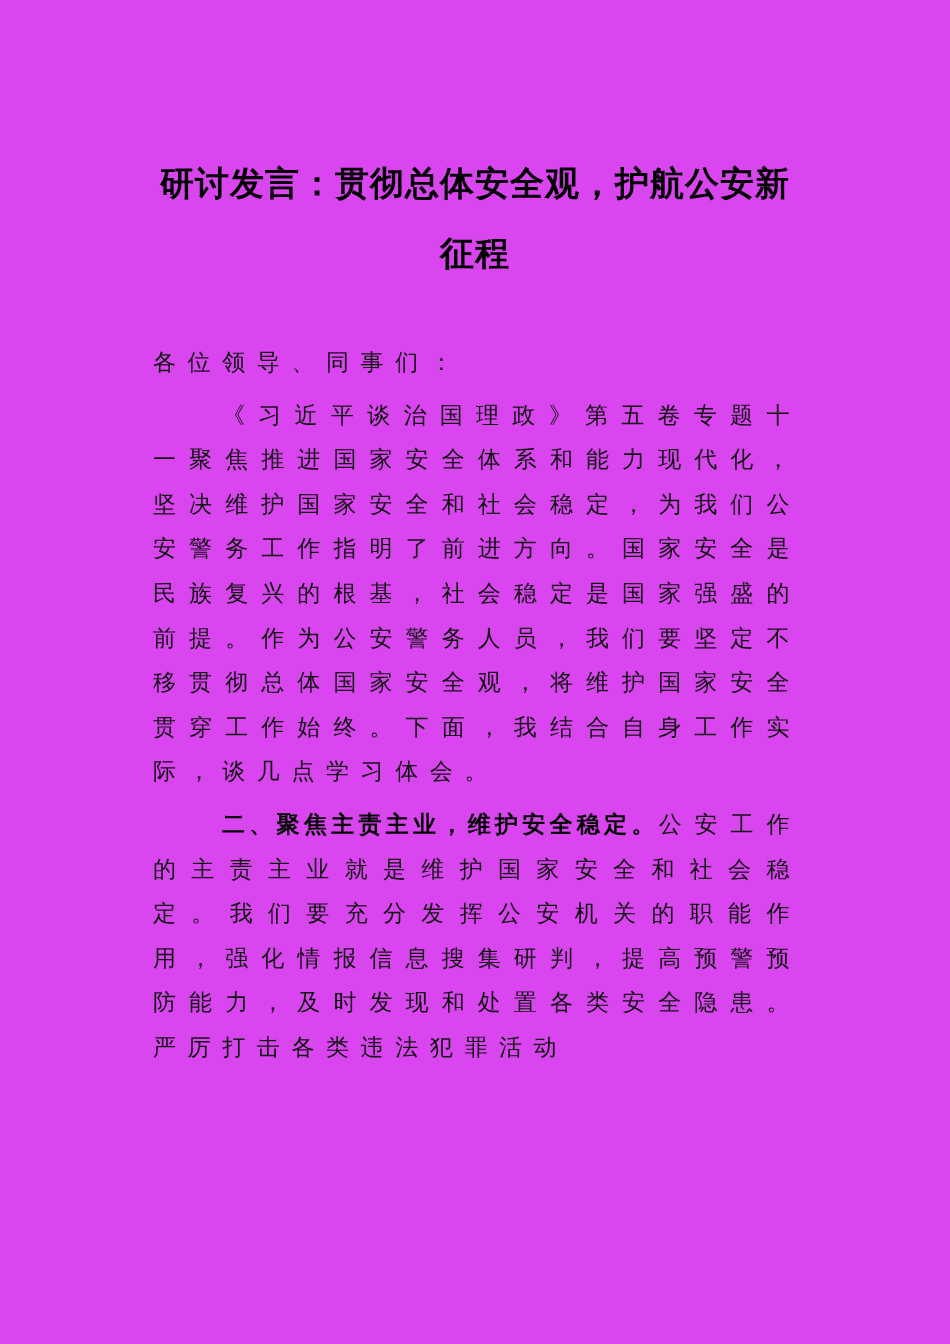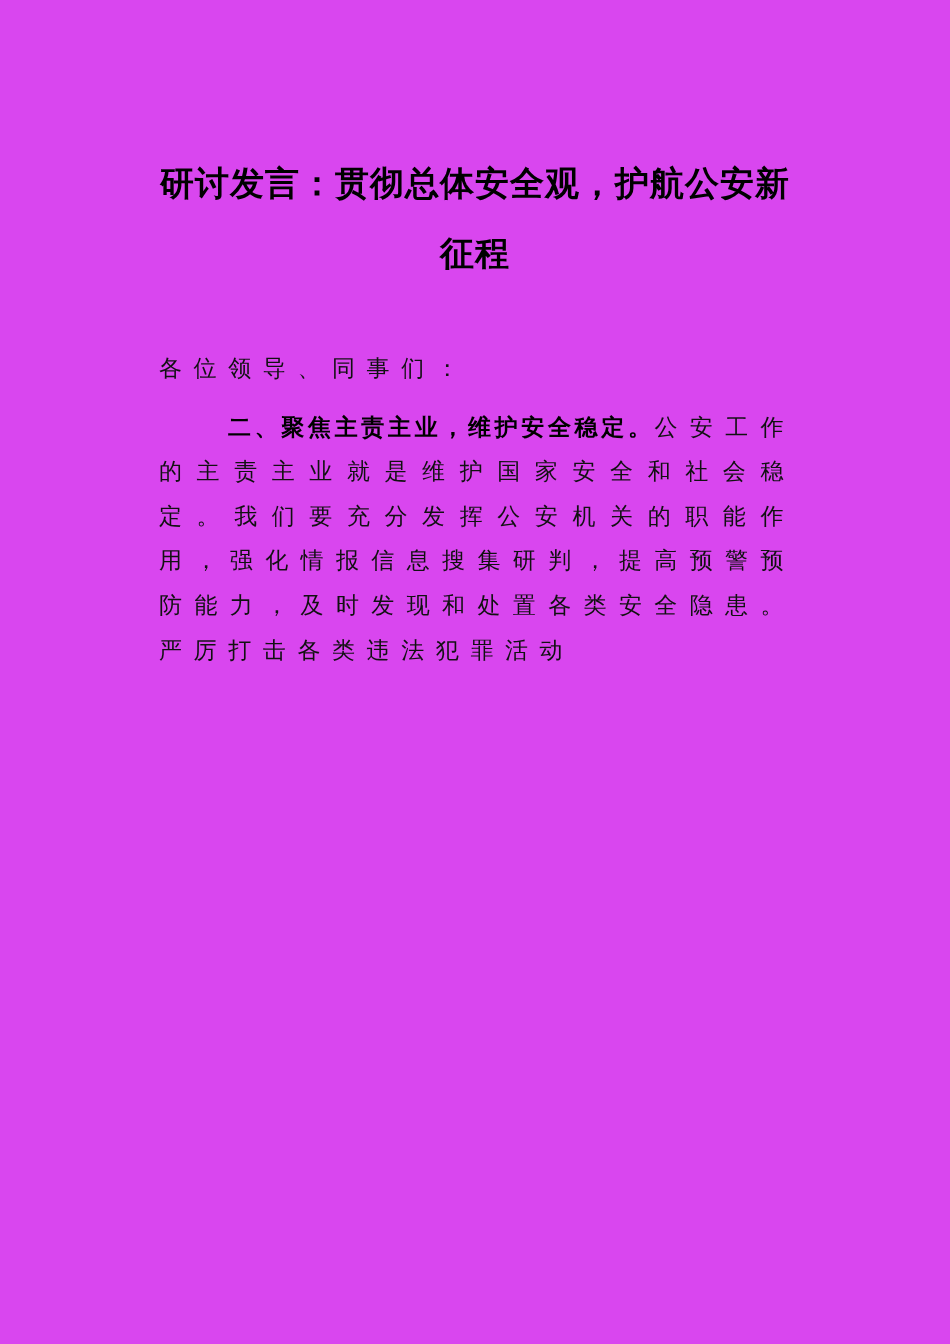--- a/index.html
+++ b/index.html
@@ -42,21 +42,21 @@
       left: 145px;
       top: 332px;
       width: 664px;
       font-size: 23px;
       line-height: 44.6px;
       letter-spacing: 11.6px;
       text-align: justify;
       margin: 0;
     }
     .body p {
-      margin: 14px;
+      margin: 8px;
       padding: 0;
     }
     .indent {
       text-indent: 69px;
     }
     .heading-inline {
       font-family: "DejaVu Sans", "Liberation Sans", sans-serif;
       font-weight: bold;
       letter-spacing: 3px;
       color: #000000;
@@ -64,17 +64,18 @@
   </style>
 </head>
 <body>
 
 <div class="page">
   <h1 class="title">研讨发言：贯彻总体安全观，护航公安新征程</h1>
 
   <div class="body">
     <p>各位领导、同事们：</p>
 
+    <p class="indent"><span class="heading-inline"></span><span>《习近平谈治国理政》第五卷专题十一聚焦推进国家安全体系和能力现代化，坚决维护国家安全和社会稳定，为我们公安警务工作指明了前进方向。国家安全是民族复兴的根基，社会稳定是国家强盛的前提。作为公安警务人员，我们要坚定不移贯彻总体国家安全观，将维护国家安全贯穿工作始终。下面，我结合自身工作实际，谈几点学习体会。</span></p>
 
 
     <p class="indent"><span class="heading-inline">二、聚焦主责主业，维护安全稳定。</span><span>公安工作的主责主业就是维护国家安全和社会稳定。我们要充分发挥公安机关的职能作用，强化情报信息搜集研判，提高预警预防能力，及时发现和处置各类安全隐患。严厉打击各类违法犯罪活动</span></p>
   </div>
 </div>
 
 </body></html>

